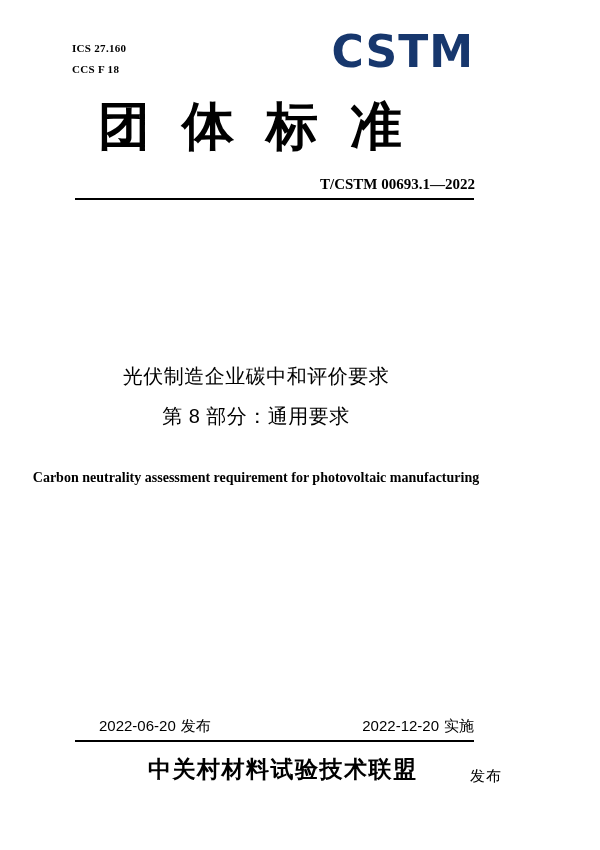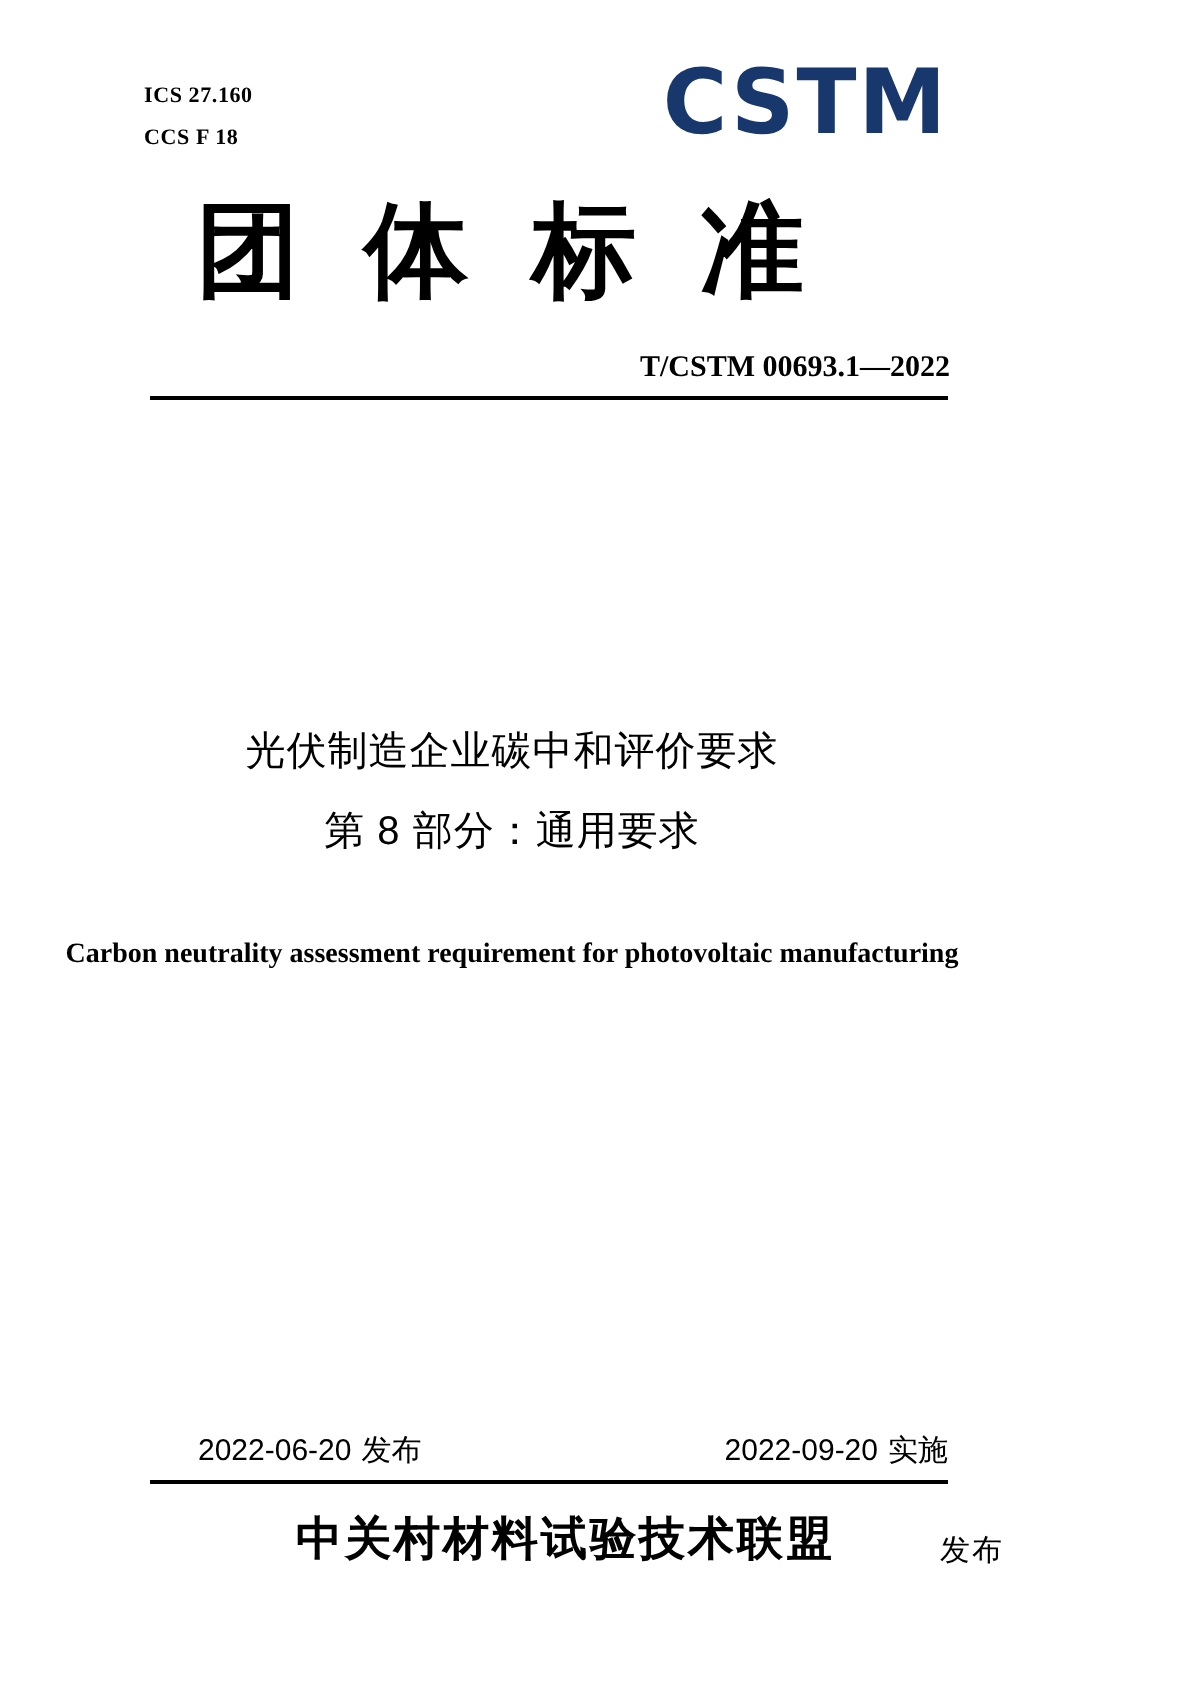--- a/index.html
+++ b/index.html
@@ -168,21 +168,21 @@
 
   <div class="title-en">
     <div>Carbon neutrality assessment requirement for photovoltaic manufacturing</div>
   </div>
 
   <div class="dates">
     <div>
       <span>2022-06-20</span><span class="label">发布</span>
     </div>
     <div>
-      <span>2022-09-20</span><span class="label">实施</span>
+      <span>2022-12-20</span><span class="label">实施</span>
     </div>
   </div>
 
   <div class="rule rule-bottom"></div>
 
   <div class="publisher">中关村材料试验技术联盟</div>
   <div class="publish-action">发布</div>
 
 </div>
 

